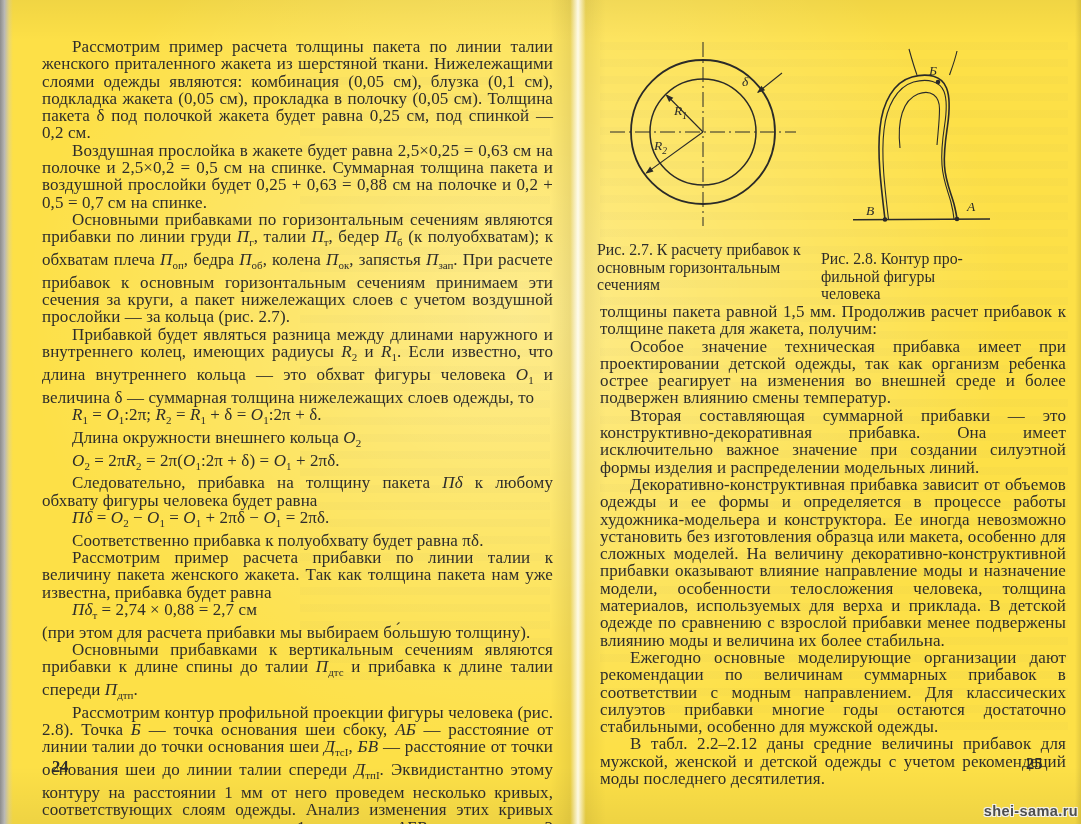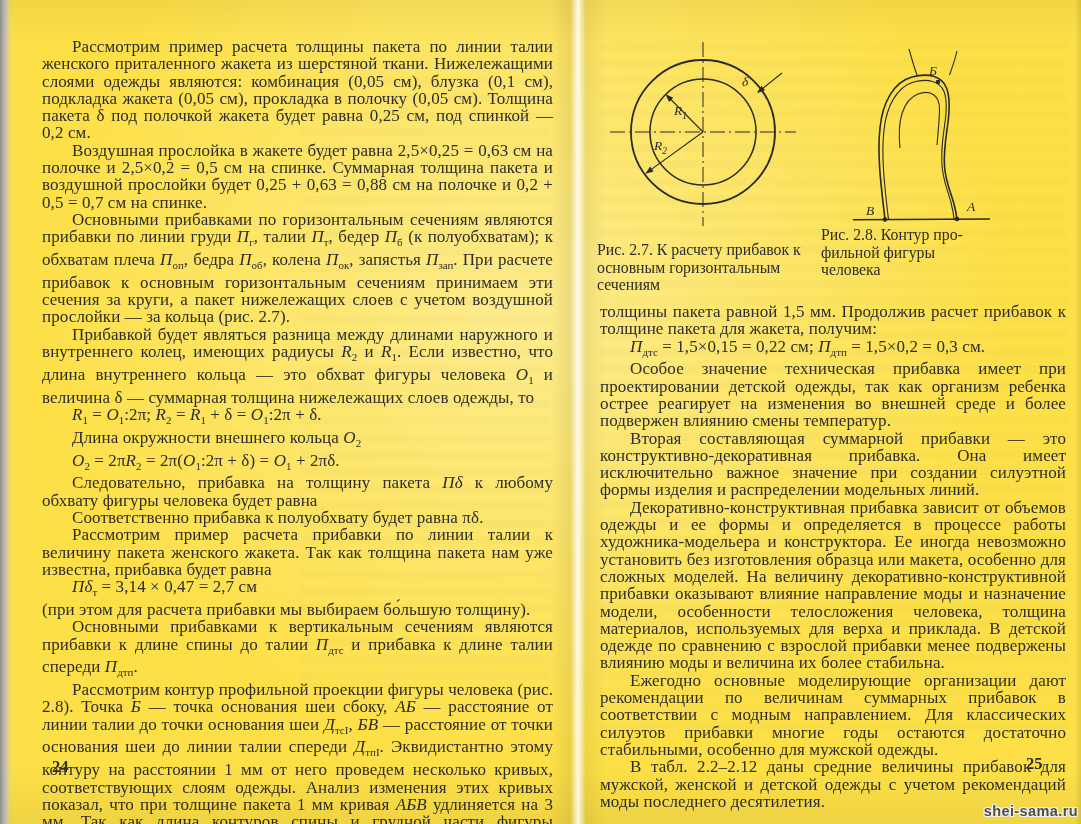--- a/index.html
+++ b/index.html
@@ -50,21 +50,21 @@
   #pn-right{ left:1026px; top:754px; }
 
   .fig{ position:absolute; z-index:2; }
   #fig27{ left:602px; top:36px; }
   #fig28{ left:843px; top:36px; }
   .figcap{
     position:absolute; z-index:2; width:212px; text-align:left;
     font-size:15.8px; line-height:17.6px; white-space:pre-line;
   }
   #cap27{ left:597px; top:241px; }
-  #cap28{ left:821px; top:226px; }
+  #cap28{ left:821px; top:250px; }
 
   .watermark{
     position:absolute; right:3px; bottom:5px; z-index:4;
     font-family:Liberation Sans, sans-serif;
     font-weight:bold; font-size:14.5px; letter-spacing:0.4px; color:#4e4e4c;
     text-shadow:1px 1px 0 #f2f1ee,-1px -1px 0 #f2f1ee,1px -1px 0 #f2f1ee,-1px 1px 0 #f2f1ee,0 0 2px #ffffff;
   }
   svg text{ font-family:"Liberation Serif","DejaVu Serif",serif; fill:#2a2a29; }
 </style>
 </head>
@@ -76,23 +76,24 @@
 
   <div class="textcol" id="left-col">
       <p class="para ind"><span>Рассмотрим пример расчета толщины пакета по линии талии женского приталенного жакета из шерстяной ткани. Нижележащими слоями одежды являются: комбинация (0,05 см), блузка (0,1 см), подкладка жакета (0,05 см), прокладка в полочку (0,05 см). Толщина пакета δ под полочкой жакета будет равна 0,25 см, под спинкой — 0,2 см.</span></p>
       <p class="para ind"><span>Воздушная прослойка в жакете будет равна 2,5×0,25 = 0,63 см на полочке и 2,5×0,2 = 0,5 см на спинке. Суммарная толщина пакета и воздушной прослойки будет 0,25 + 0,63 = 0,88 см на полочке и 0,2 + 0,5 = 0,7 см на спинке.</span></p>
       <p class="para ind"><span>Основными прибавками по горизонтальным сечениям являются прибавки по линии груди </span><span class="it">П</span><span class="sb">г</span><span>, талии </span><span class="it">П</span><span class="sb">т</span><span>, бедер </span><span class="it">П</span><span class="sb">б</span><span> (к полуобхватам); к обхватам плеча </span><span class="it">П</span><span class="sb">оп</span><span>, бедра </span><span class="it">П</span><span class="sb">об</span><span>, колена </span><span class="it">П</span><span class="sb">ок</span><span>, запястья </span><span class="it">П</span><span class="sb">зап</span><span>. При расчете прибавок к основным горизонтальным сечениям принимаем эти сечения за круги, а пакет нижележащих слоев с учетом воздушной прослойки — за кольца (рис. 2.7).</span></p>
       <p class="para ind"><span>Прибавкой будет являться разница между длинами наружного и внутреннего колец, имеющих радиусы </span><span class="it">R</span><span class="sb">2</span><span> и </span><span class="it">R</span><span class="sb">1</span><span>. Если известно, что длина внутреннего кольца — это обхват фигуры человека </span><span class="it">О</span><span class="sb">1</span><span> и величина δ — суммарная толщина нижележащих слоев одежды, то</span></p>
       <p class="para formula"><span class="it">R</span><span class="sb">1</span><span> = </span><span class="it">О</span><span class="sb">1</span><span>:2π;  </span><span class="it">R</span><span class="sb">2</span><span> = </span><span class="it">R</span><span class="sb">1</span><span> + δ = </span><span class="it">О</span><span class="sb">1</span><span>:2π + δ.</span></p>
       <p class="para formula"><span>Длина окружности внешнего кольца </span><span class="it">О</span><span class="sb">2</span></p>
       <p class="para formula"><span class="it">О</span><span class="sb">2</span><span> = 2π</span><span class="it">R</span><span class="sb">2</span><span> = 2π(</span><span class="it">О</span><span class="sb">1</span><span>:2π + δ) = </span><span class="it">О</span><span class="sb">1</span><span> + 2πδ.</span></p>
       <p class="para ind"><span>Следовательно, прибавка на толщину пакета </span><span class="it">Пδ</span><span> к любому обхвату фигуры человека будет равна</span></p>
+      <p class="para formula"><span class="it">Пδ</span><span> = </span><span class="it">О</span><span class="sb">2</span><span> − </span><span class="it">О</span><span class="sb">1</span><span> = </span><span class="it">О</span><span class="sb">1</span><span> + 2πδ − </span><span class="it">О</span><span class="sb">1</span><span> = 2πδ.</span></p>
       <p class="para ind"><span>Соответственно прибавка к полуобхвату будет равна πδ.</span></p>
       <p class="para ind"><span>Рассмотрим пример расчета прибавки по линии талии к величину пакета женского жакета. Так как толщина пакета нам уже известна, прибавка будет равна</span></p>
-      <p class="para formula"><span class="it">Пδ</span><span class="sb">т</span><span> = 3,14 × 0,47 = 2,7 см</span></p>
+      <p class="para formula"><span class="it">Пδ</span><span class="sb">т</span><span> = 2,74 × 0,88 = 2,7 см</span></p>
       <p class="para"><span>(при этом для расчета прибавки мы выбираем бо́льшую толщину).</span></p>
       <p class="para ind"><span>Основными прибавками к вертикальным сечениям являются прибавки к длине спины до талии </span><span class="it">П</span><span class="sb">дтс</span><span> и прибавка к длине талии спереди </span><span class="it">П</span><span class="sb">дтп</span><span>.</span></p>
       <p class="para ind"><span>Рассмотрим контур профильной проекции фигуры человека (рис. 2.8). Точка </span><span class="it">Б</span><span> — точка основания шеи сбоку, </span><span class="it">АБ</span><span> — расстояние от линии талии до точки основания шеи </span><span class="it">Д</span><span class="sb">тсI</span><span>, </span><span class="it">БВ</span><span> — расстояние от точки основания шеи до линии талии спереди </span><span class="it">Д</span><span class="sb">тпI</span><span>. Эквидистантно этому контуру на расстоянии 1 мм от него проведем несколько кривых, соответствующих слоям одежды. Анализ изменения этих кривых показал, что при толщине пакета 1 мм кривая </span><span class="it">АБВ</span><span> удлиняется на 3 мм. Так как длина контуров спины и грудной части фигуры примерно одна и та же (можно сравнить измерения </span></p>
     </div>
   <div class="pagenum" id="pn-left">24</div>
 
   <svg class="fig" id="fig27" width="200" height="198" viewBox="0 0 200 198">
     <line x1="8" y1="96" x2="194" y2="96" stroke="#2a2a29" stroke-width="1" stroke-dasharray="15 4 2 4"></line>
     <line x1="101" y1="6" x2="101" y2="190" stroke="#2a2a29" stroke-width="1" stroke-dasharray="15 4 2 4"></line>
     <circle cx="101" cy="96" r="72" fill="none" stroke="#2a2a29" stroke-width="1.8"></circle>
@@ -124,21 +125,20 @@
     <text x="86" y="39" font-size="13.5" font-style="italic">Б</text>
     <text x="23" y="179" font-size="13.5" font-style="italic">В</text>
     <text x="124" y="175" font-size="13.5" font-style="italic">А</text>
   </svg>
   <div class="figcap" id="cap28">Рис. 2.8. Контур про-
 фильной фигуры
 человека</div>
 
   <div class="textcol" id="right-col">
       <p class="para"><span>толщины пакета равной 1,5 мм. Продолжив расчет прибавок к толщине пакета для жакета, получим:</span></p>
-      <p class="para formula"><span class="it">П</span><span class="sb">дтс</span><span> = 1,5×0,15 = 0,22 см;  </span><span class="it">П</span><span class="sb">дтп</span><span> = 1,5×0,2 = 0,3 см.</span></p>
       <p class="para ind"><span>Особое значение техническая прибавка имеет при проектировании детской одежды, так как организм ребенка острее реагирует на изменения во внешней среде и более подвержен влиянию смены температур.</span></p>
       <p class="para ind"><span>Вторая составляющая суммарной прибавки — это конструктивно-декоративная прибавка. Она имеет исключительно важное значение при создании силуэтной формы изделия и распределении модельных линий.</span></p>
       <p class="para ind"><span>Декоративно-конструктивная прибавка зависит от объемов одежды и ее формы и определяется в процессе работы художника-модельера и конструктора. Ее иногда невозможно установить без изготовления образца или макета, особенно для сложных моделей. На величину декоративно-конструктивной прибавки оказывают влияние направление моды и назначение модели, особенности телосложения человека, толщина материалов, используемых для верха и приклада. В детской одежде по сравнению с взрослой прибавки менее подвержены влиянию моды и величина их более стабильна.</span></p>
       <p class="para ind"><span>Ежегодно основные моделирующие организации дают рекомендации по величинам суммарных прибавок в соответствии с модным направлением. Для классических силуэтов прибавки многие годы остаются достаточно стабильными, особенно для мужской одежды.</span></p>
       <p class="para ind"><span>В табл. 2.2–2.12 даны средние величины прибавок для мужской, женской и детской одежды с учетом рекомендаций моды последнего десятилетия.</span></p>
     </div>
   <div class="pagenum" id="pn-right">25</div>
 
   <div class="gutter"></div>
   <div class="edge-left"></div>

